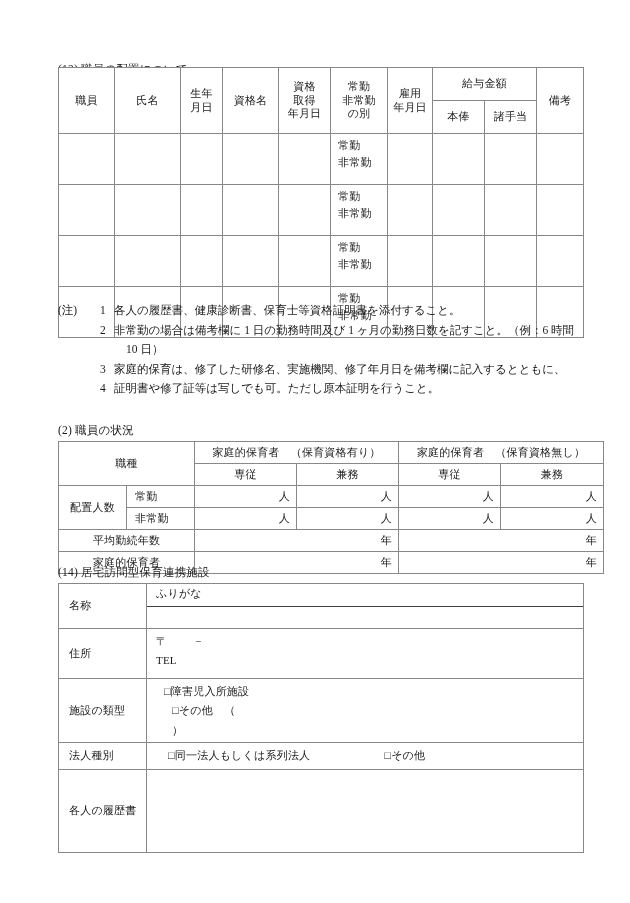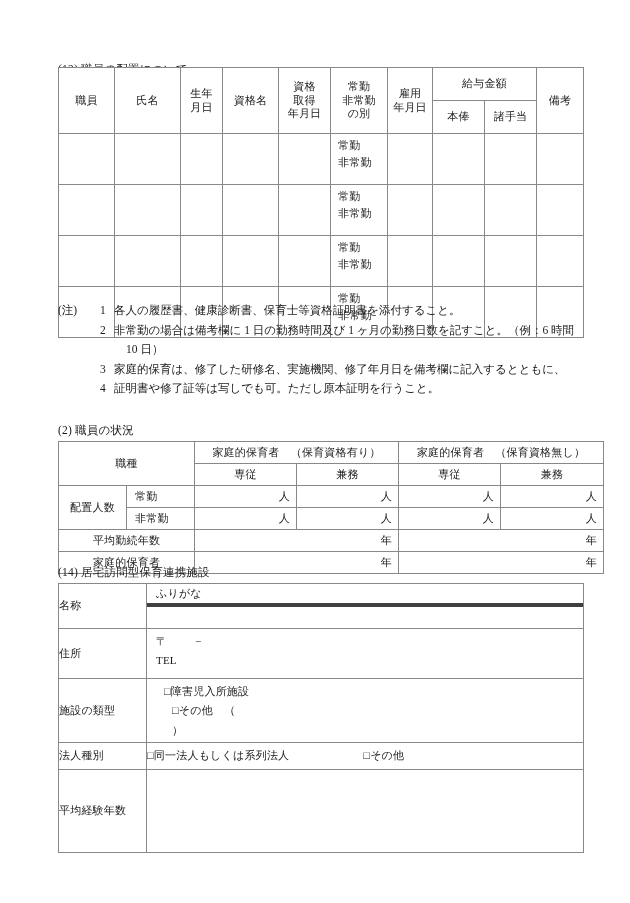--- a/index.html
+++ b/index.html
@@ -107,34 +107,34 @@
     left: 58px;
     top: 583px;
     width: 525px;
   }
   #table-partner-facility td {
     font-size: 11px;
     text-align: left;
     vertical-align: middle;
   }
   #table-partner-facility td.label {
-    padding-left: 0;
+    padding-left: 10px;
     width: 88px;
   }
   #table-partner-facility td.body {
-    padding-left: 0;
+    padding-left: 21px;
     vertical-align: top;
   }
   .furigana-cell {
     padding: 0 !important;
     height: 44px;
   }
   .furigana-top {
     height: 22px;
-    border-bottom: 4px solid #404040;
+    border-bottom: 1px solid #404040;
     padding: 2px 0 0 9px;
     box-sizing: border-box;
     font-size: 11px;
   }
   .furigana-bot {
     height: 21px;
   }
   .addr-cell {
     padding: 3px 0 0 9px !important;
     height: 46px;
@@ -440,19 +440,19 @@
             </span>
         </td>
       </tr>
       <tr>
         <td class="label corp-cell">法人種別</td>
         <td class="body corp-cell" style="vertical-align:middle;">
           <span>□同一法人もしくは系列法人</span><span class="corp-gap"></span><span>□その他</span>
         </td>
       </tr>
       <tr>
-        <td class="label detail-label">平均経験年数</td>
+        <td class="label detail-label">各人の履歴書</td>
         <td class="body detail-label"></td>
       </tr>
     </tbody>
   </table>
 
 </div>
 
 </body></html>

